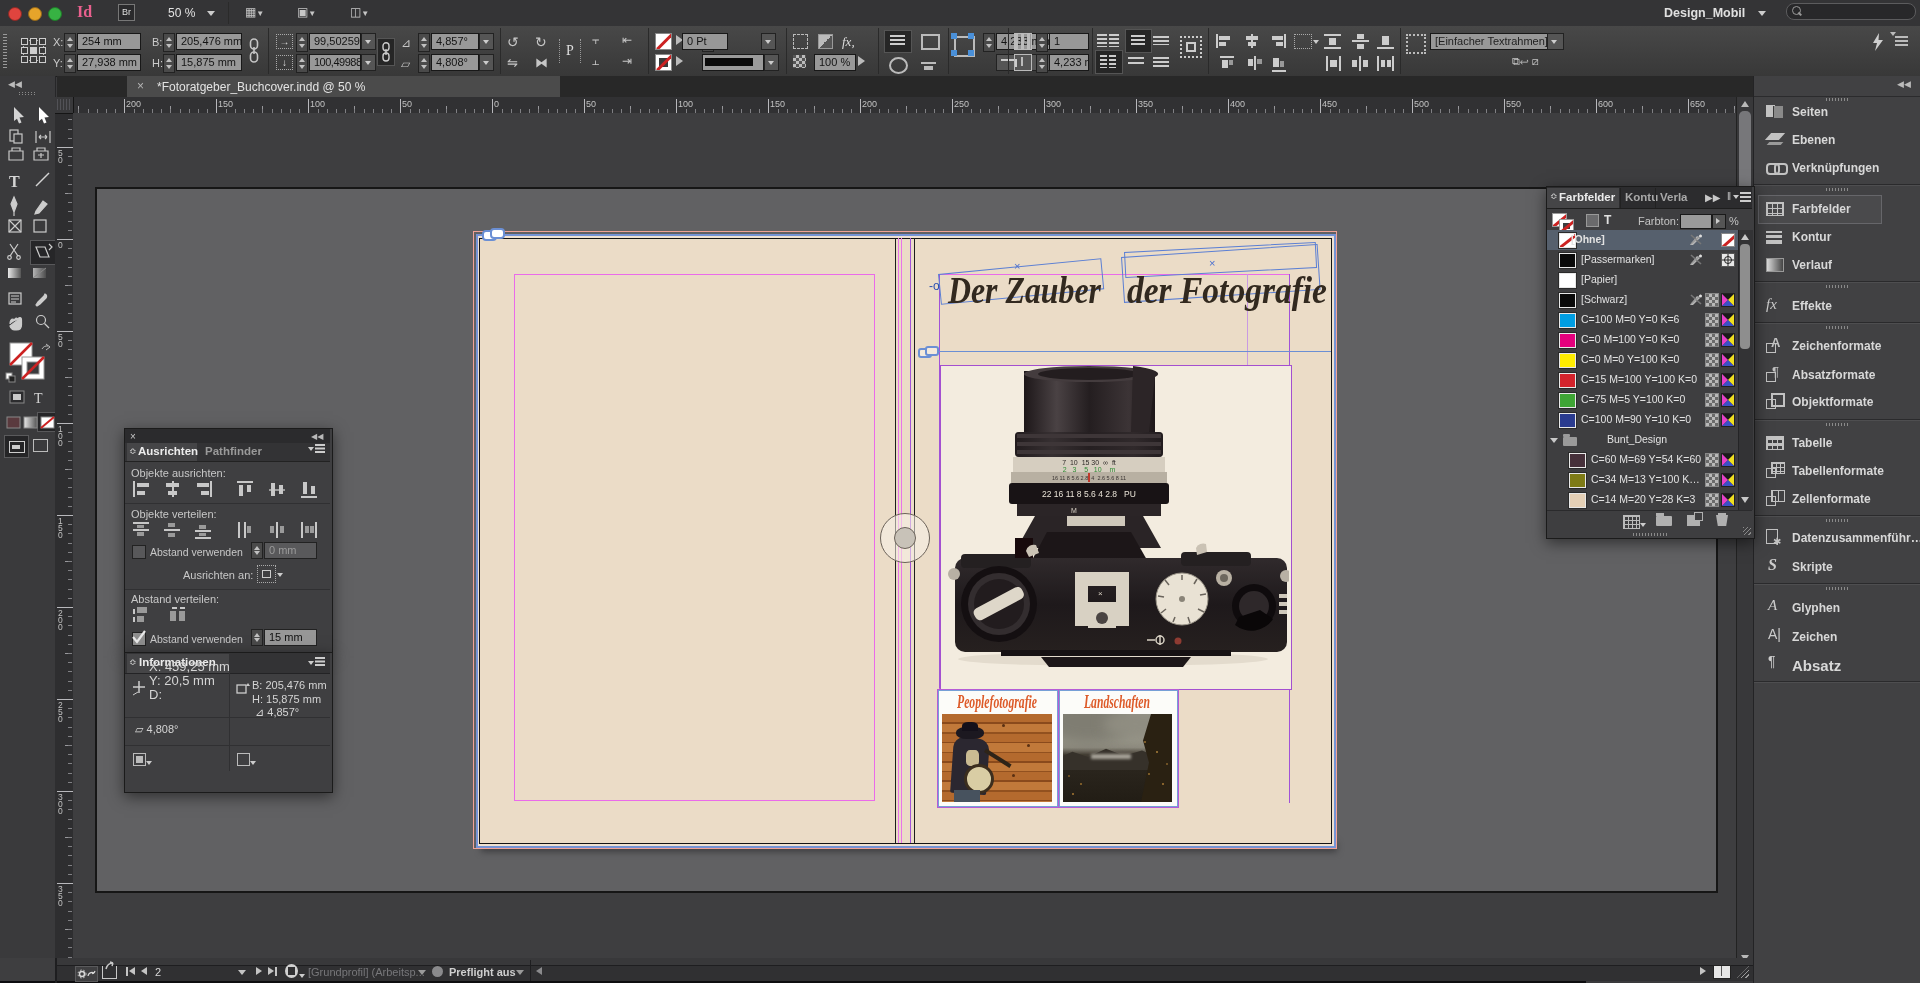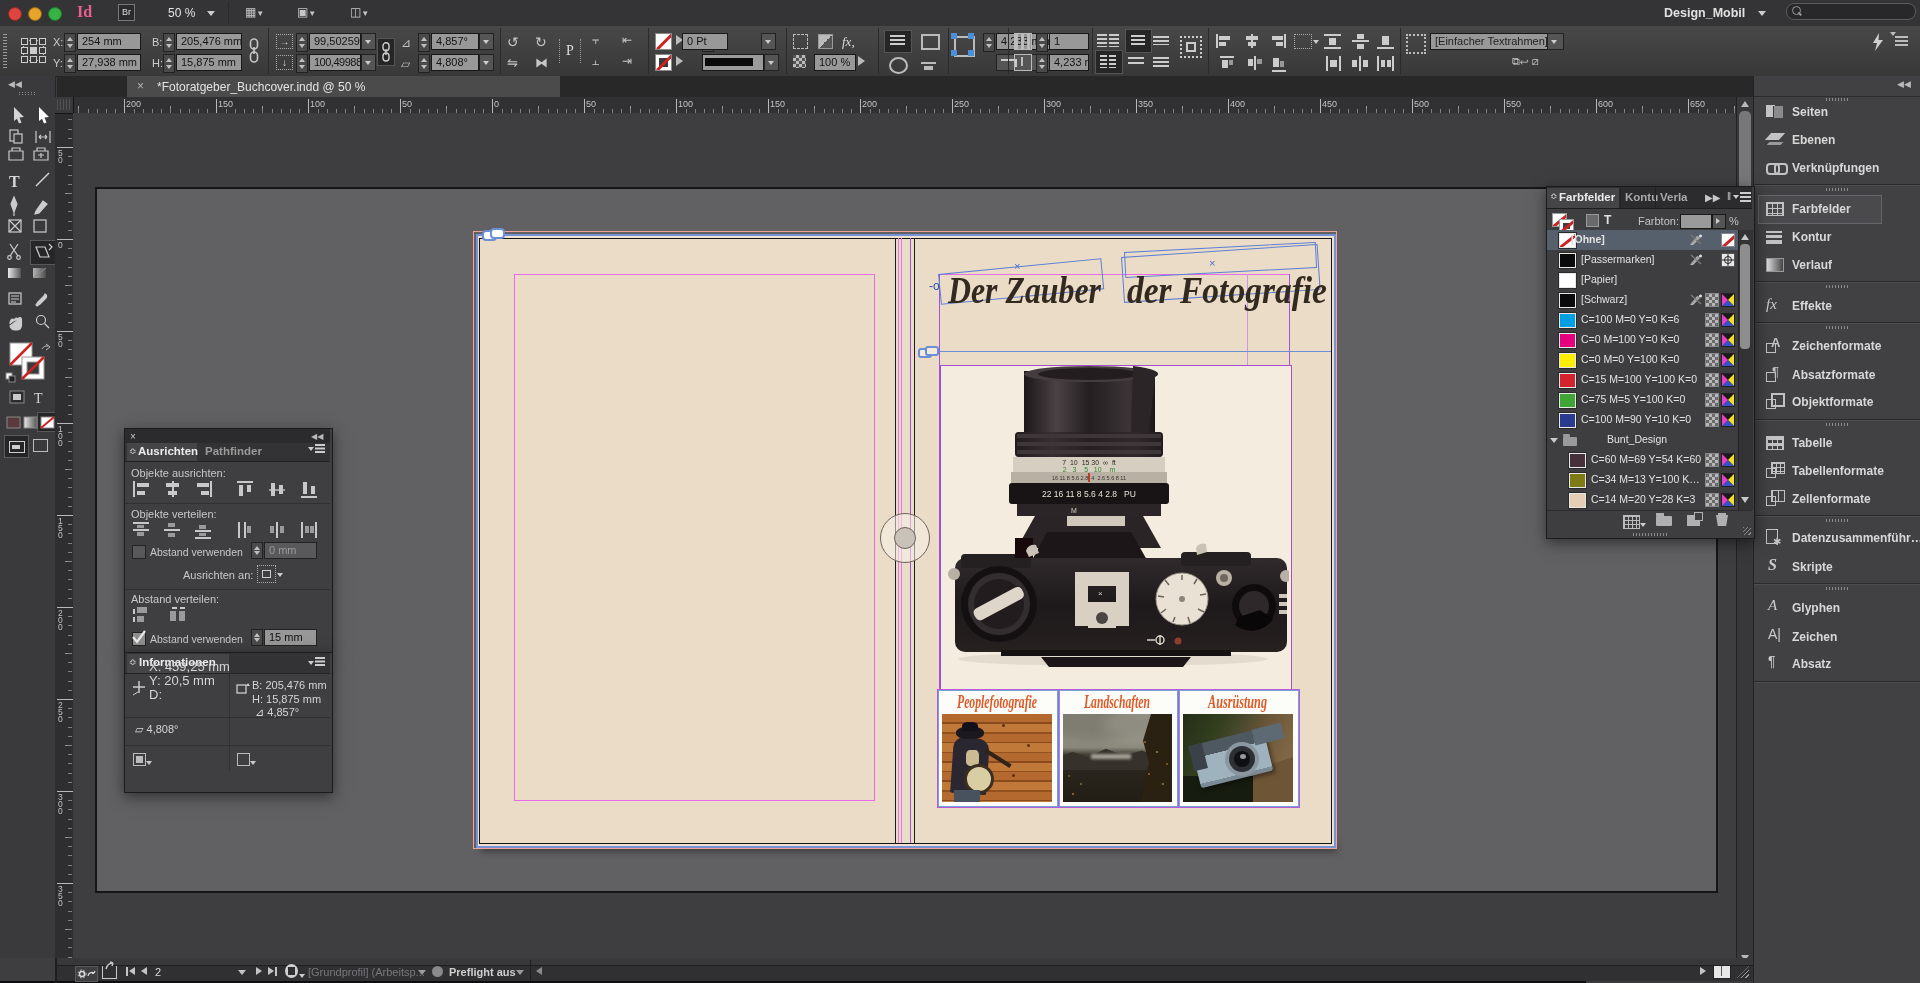--- a/index.html
+++ b/index.html
@@ -579,37 +579,20 @@
           <text x="24" y="17" font-family="Liberation Serif" font-style="italic" font-weight="bold" font-size="18.5" fill="#dd5a28" textLength="66" lengthAdjust="spacingAndGlyphs">Landschaften</text>
         </svg>
     <div class="abs" style="left:3px;top:23px;width:109px;height:88px;overflow:hidden;background:linear-gradient(#a2a296 0%,#989689 30%,#8d8a7e 38%,#423c32 46%,#2b261e 58%,#221d15 100%)">
           <div class="abs" style="left:-20px;top:-15px;width:90px;height:45px;background:#7f7d72;border-radius:50%;filter:blur(7px)"></div>
           <div class="abs" style="left:40px;top:-5px;width:80px;height:30px;background:#8f8d81;border-radius:50%;filter:blur(6px)"></div>
           <div class="abs" style="left:-5px;top:30px;width:120px;height:26px;background:#36312a;clip-path:polygon(0 55%,12% 30%,25% 50%,40% 18%,55% 45%,70% 25%,85% 55%,100% 38%,100% 100%,0 100%)"></div>
           <div class="abs" style="left:28px;top:40px;width:40px;height:5px;background:#a8a49a;filter:blur(1.5px)"></div>
           <div class="abs" style="left:74px;top:0px;width:40px;height:88px;background:#2a2112;clip-path:polygon(35% 0,100% 0,100% 100%,10% 100%,30% 55%,15% 30%)"></div>
           <div class="abs" style="left:74px;top:20px;width:36px;height:60px;background:radial-gradient(circle 2.5px at 8px 8px,#7a5a28 40%,transparent 42%),radial-gradient(circle 2px at 20px 18px,#8a6830 40%,transparent 42%),radial-gradient(circle 2.5px at 30px 30px,#6e5124 40%,transparent 42%),radial-gradient(circle 2px at 12px 40px,#7a5a28 40%,transparent 42%),radial-gradient(circle 2.5px at 26px 50px,#86622c 40%,transparent 42%)"></div>
           <div class="abs" style="left:0px;top:56px;width:30px;height:32px;background:radial-gradient(circle 2px at 6px 6px,#6a4e22 40%,transparent 42%),radial-gradient(circle 2.5px at 18px 14px,#7a5a28 40%,transparent 42%),radial-gradient(circle 2px at 10px 24px,#86622c 40%,transparent 42%)"></div>
-        </div>
-  </div>
-  <div class="abs" style="left:1106px;top:577px;width:118px;height:115px;background:#fcfcf9;border:1px solid #76a0d6;outline:1px solid #b65cd6">
-    <svg class="abs" style="left:0;top:0" width="116" height="21">
-          <text x="28" y="17" font-family="Liberation Serif" font-style="italic" font-weight="bold" font-size="18.5" fill="#dd5a28" textLength="59" lengthAdjust="spacingAndGlyphs">Ausrüstung</text>
-        </svg>
-    <div class="abs" style="left:3px;top:23px;width:110px;height:88px;overflow:hidden;background:linear-gradient(115deg,#252d18 0%,#33401f 28%,#4a4a2e 42%,#6a5638 58%,#7d6443 78%,#8a6f4a 100%)">
-          <div class="abs" style="left:62px;top:50px;width:60px;height:45px;background:#6e5535;transform:rotate(-18deg)"></div>
-          <div class="abs" style="left:0px;top:62px;width:70px;height:30px;background:#171c10"></div>
-          <div class="abs" style="left:12px;top:22px;width:74px;height:44px;background:linear-gradient(#4e5861 0 30%,#9fb3bf 30% 90%,#7b8b96 90% 100%);border-radius:3px;transform:rotate(-14deg);box-shadow:2px 3px 4px rgba(0,0,0,.4)"></div>
-          <div class="abs" style="left:38px;top:24px;width:42px;height:42px;border-radius:50%;background:#aebecа;transform:rotate(-14deg)"></div>
-          <div class="abs" style="left:42px;top:28px;width:34px;height:34px;border-radius:50%;background:#8a97a0"></div>
-          <div class="abs" style="left:46px;top:32px;width:26px;height:26px;border-radius:50%;background:#2c2f34"></div>
-          <div class="abs" style="left:51px;top:37px;width:16px;height:16px;border-radius:50%;background:#0e1014"></div>
-          <div class="abs" style="left:57px;top:40px;width:6px;height:5px;border-radius:50%;background:#cfd8dc;opacity:.7"></div>
-          <div class="abs" style="left:70px;top:12px;width:30px;height:16px;background:#5d6a74;transform:rotate(-14deg)"></div>
-          <div class="abs" style="left:8px;top:30px;width:14px;height:26px;background:#3a4149;transform:rotate(-14deg)"></div>
         </div>
   </div>
 </div>
 
 <div class="abs" style="left:1736px;top:97px;width:17px;height:868px;background:#38383a;border-left:1px solid #222">
   <div class="abs" style="left:4px;top:4px;border-left:4px solid transparent;border-right:4px solid transparent;border-bottom:6px solid #b8b8b8"></div>
   <div class="abs" style="left:4px;bottom:4px;border-left:4px solid transparent;border-right:4px solid transparent;border-top:6px solid #b8b8b8"></div>
   <div class="abs" style="left:2px;top:14px;width:12px;height:330px;background:#77777a;border-radius:5px"></div>
 </div>
 
@@ -720,21 +703,21 @@
       <div class="abs" style="left:12px;top:453px;width:10px;height:13px;border:1px solid #c2c2c2"></div>
       <div class="abs" style="left:19px;top:460px;color:#c2c2c2;font-size:10px">✱</div>
       <div class="abs" style="left:38px;top:455px;color:#d8d8d8;font-size:12px;font-weight:bold">Datenzusammenführ…</div>
       <div class="abs" style="left:14px;top:480px;color:#ccc;font-size:16px;font-style:italic;font-family:'Liberation Serif',serif;font-weight:bold">S</div>
       <div class="abs" style="left:38px;top:484px;color:#d8d8d8;font-size:12px;font-weight:bold">Skripte</div>
       <div class="abs" style="left:14px;top:521px;color:#ccc;font-size:15px;font-style:italic;font-family:'Liberation Serif',serif">A</div>
       <div class="abs" style="left:38px;top:525px;color:#d8d8d8;font-size:12px;font-weight:bold">Glyphen</div>
       <div class="abs" style="left:14px;top:550px;color:#ccc;font-size:14px">A|</div>
       <div class="abs" style="left:38px;top:554px;color:#d8d8d8;font-size:12px;font-weight:bold">Zeichen</div>
       <div class="abs" style="left:14px;top:577px;color:#ccc;font-size:14px">¶</div>
-      <div class="abs" style="left:38px;top:581px;color:#d8d8d8;font-size:12px;font-weight:bold">Absatz</div>
+      <div class="abs" style="left:38px;top:581px;color:#d8d8d8;font-size:15px;font-weight:bold">Absatz</div>
     </div>
 
 <div class="abs" id="swpanel" style="left:1546px;top:186px;width:207px;height:351px;background:#3e3e40;border:1px solid #1b1b1b;box-shadow:0 4px 14px rgba(0,0,0,.5)">
       <div class="abs" style="left:0;top:0;width:205px;height:21px;background:#2c2c2e;border-bottom:1px solid #1e1e1e"></div>
       <div class="abs" style="left:0;top:1px;width:72px;height:20px;background:#454547"></div>
       <div class="abs" style="left:3px;top:4px;color:#cfcfcf;font-size:9px">≎</div>
       <div class="abs" style="left:12px;top:4px;color:#ececec;font-size:11.5px;font-weight:bold">Farbfelder</div>
       <div class="abs" style="left:73px;top:1px;width:1px;height:20px;background:#222"></div>
       <div class="abs" style="left:78px;top:4px;color:#a8a8a8;font-size:11.5px;font-weight:bold">Kontu</div>
       <div class="abs" style="left:108px;top:1px;width:1px;height:20px;background:#222"></div>

